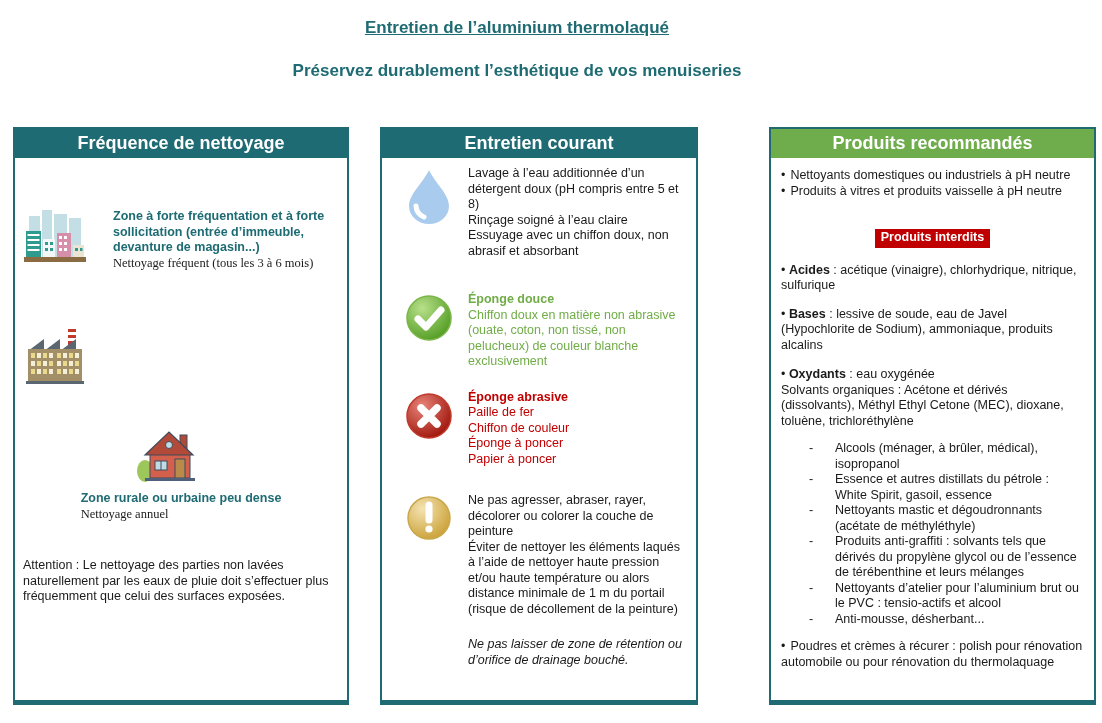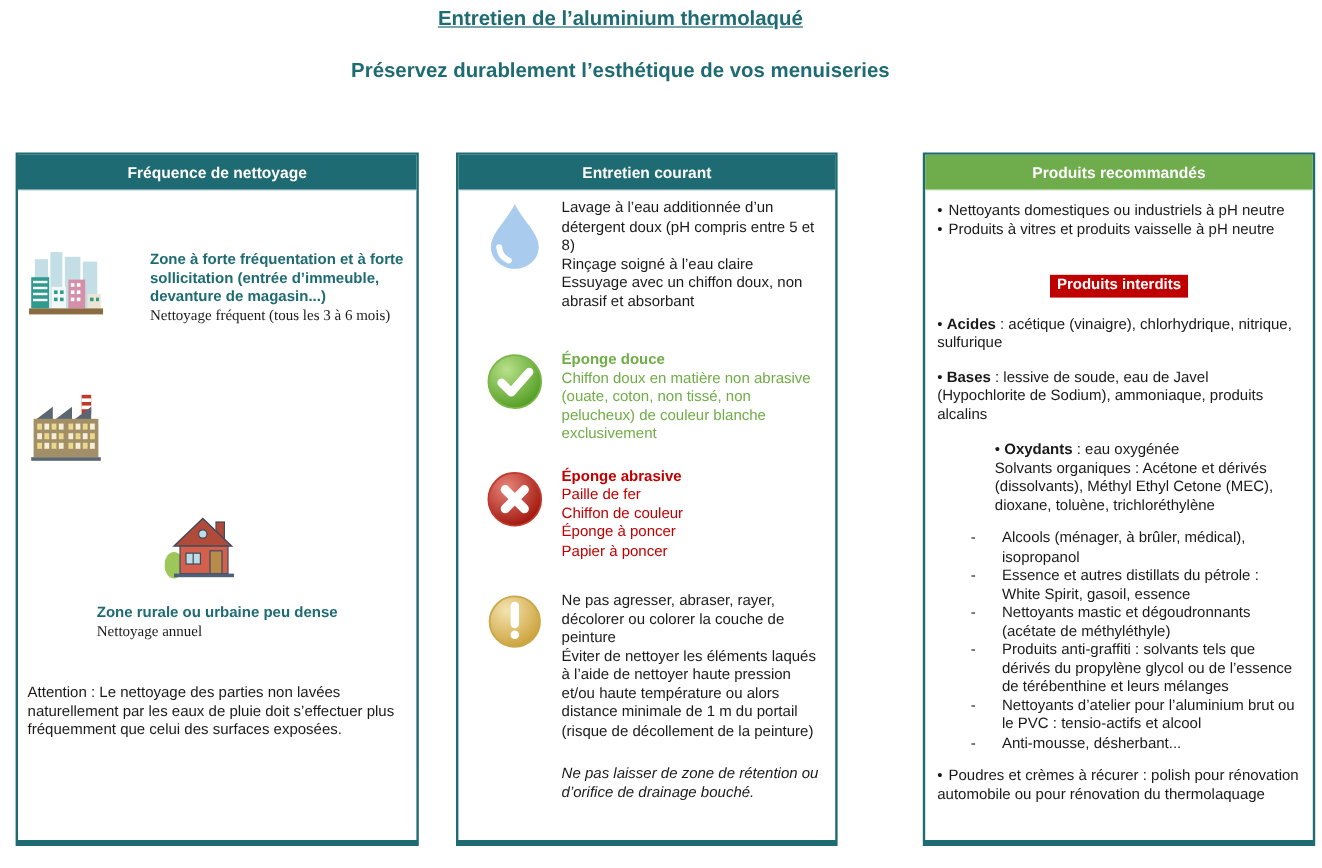--- a/index.html
+++ b/index.html
@@ -4,21 +4,21 @@
 <style>
   html, body { margin: 0; padding: 0; }
   body {
     width: 1102px; height: 723px;
     background: #ffffff;
     font-family: "Liberation Sans", sans-serif;
     position: relative;
     overflow: hidden;
     color: #1a1a1a;
   }
-  .titles { width: 1034px; text-align: center; padding-top: 6px; }
+  .titles { width: 1034px; text-align: center; padding-top: 18px; }
   .page-title {
     font-size: 17px; font-weight: bold; color: #1E6B73;
     text-decoration: underline; margin: 0;
   }
   .page-subtitle {
     font-size: 17px; font-weight: bold; color: #1E6B73;
     margin: 23px 0 0 0;
   }
 
   .col {
@@ -26,31 +26,31 @@
     box-sizing: border-box; background: #fff;
     border: 2px solid #1E6B73; border-bottom-width: 5px;
     font-size: 12.5px; line-height: 1.24;
   }
   .col1 { left: 13px;  width: 336px; }
   .col2 { left: 380px; width: 318px; }
   .col3 { left: 769px; width: 327px; }
 
   .col-header {
     height: 30px; line-height: 29px; text-align: center;
-    color: #fff; font-weight: bold; font-size: 13px;
+    color: #fff; font-weight: bold; font-size: 18px;
     border-bottom: 1px solid #fff; box-sizing: border-box;
   }
   .col1 .col-header, .col2 .col-header { background: #1E6B73; }
   .col3 .col-header { background: #6FAC4C; }
 
   .pre { white-space: pre-line; }
 
   
   .intro { margin: 7px 8px 0 8px; }
-  .zone-row { display: flex; margin: 0 8px; align-items: center; gap: 12px; }
+  .zone-row { display: flex; margin: 0 8px; align-items: center; }
   .zone-row .zicon { flex: 0 0 64px; margin-right: 26px; display: flex; justify-content: center; }
   .zone-1 { margin-top: 50px; align-items: flex-start; }
   .zone-2 { margin-top: 56px; }
   .zone-3 { margin-top: 40px; flex-direction: column; }
   .zone-title { color: #1E6B73; font-weight: bold; }
   .zone-freq { color: #1a1a1a; font-family: Liberation Serif, serif; }
   .col1-note { margin: 36px 8px 0 8px; }
 
   
   .item-row { display: flex; margin: 0 6px 0 8px; align-items: flex-start; }
@@ -71,21 +71,21 @@
   .bullet-line { margin: 0; }
   .bullet-line .b { margin-right: 5px; }
   .badge-wrap { margin-top: 30px; text-align: center; }
   .forbidden-badge {
     display: inline-block; background: #C00000; color: #fff;
     font-weight: bold; padding: 1px 6px 2px 6px;
   }
   .group { margin: 0; }
   .g-acids { margin-top: 15px; }
   .g-bases { margin-top: 13px; }
-  .g-oxid  { margin-top: 14px; margin-left: 48px; }
+  .g-oxid  { margin-top: 14px; }
   .group b { font-weight: bold; }
   .dash-list { margin: 12px 0 0 28px; }
   .dash-row { display: flex; }
   .dash-row .dash { flex: 0 0 26px; }
   .dash-row .dash-text { flex: 1; }
   .powders-line { margin-top: 12px; }
 
   svg { display: block; }
 </style>
 </head>

